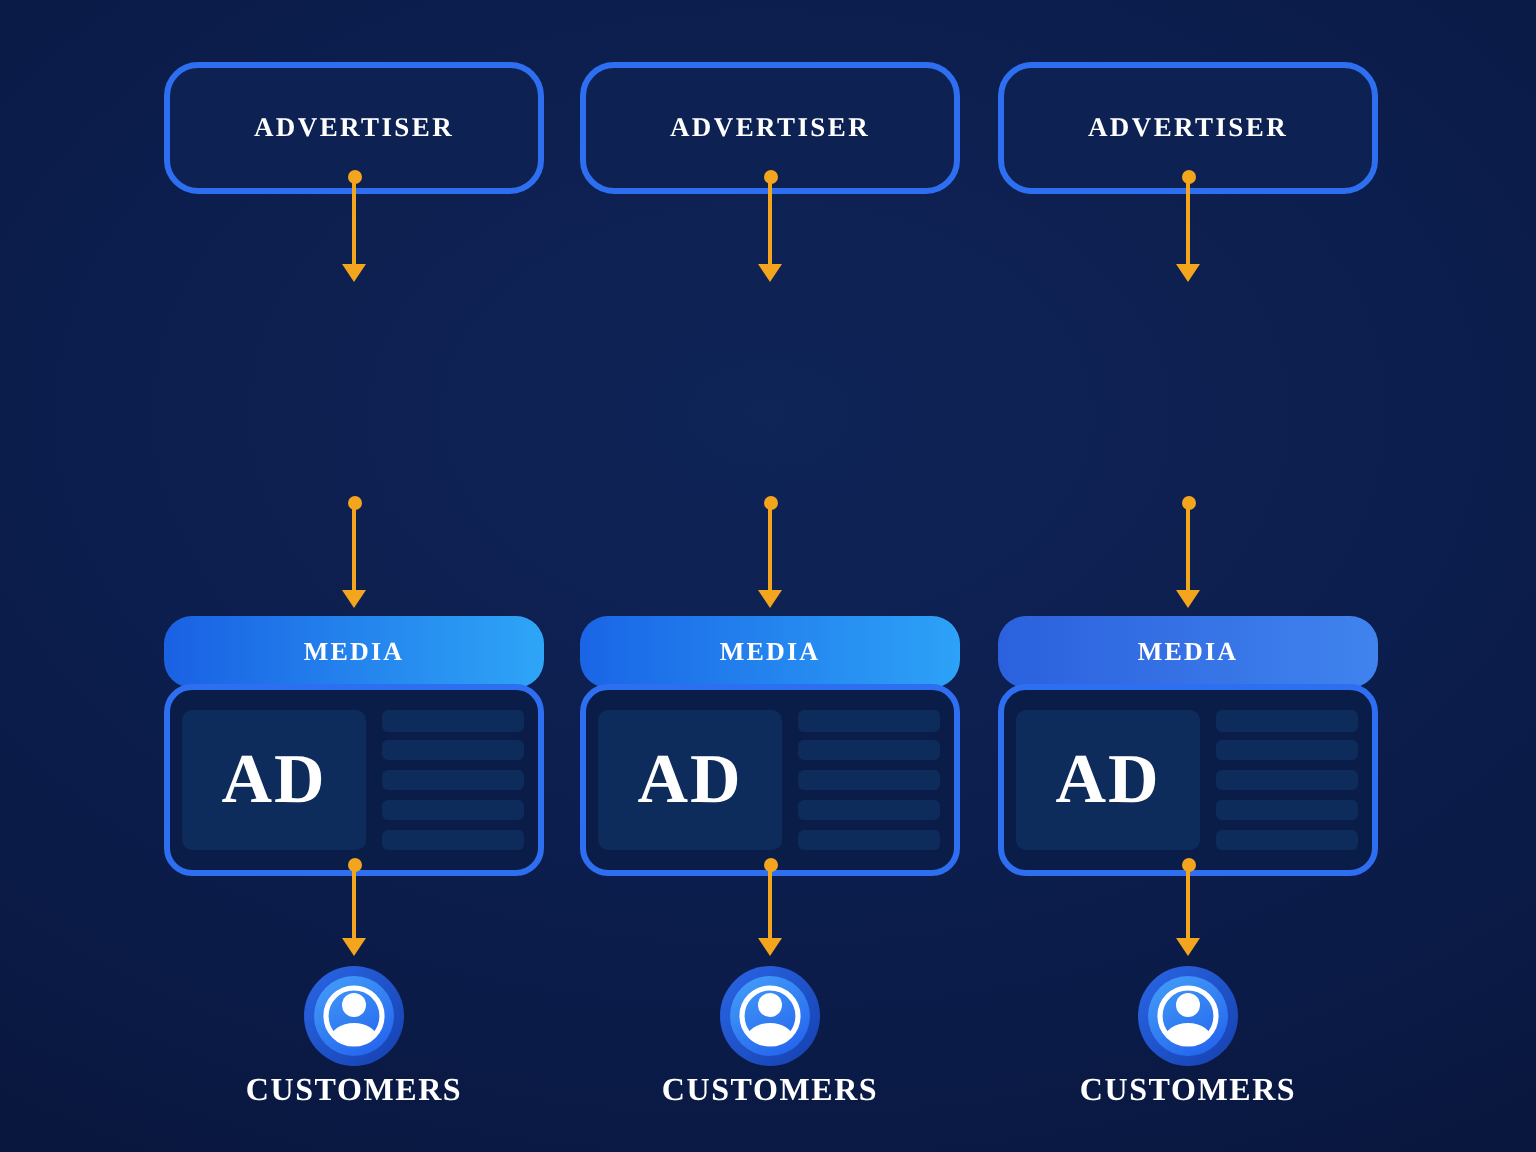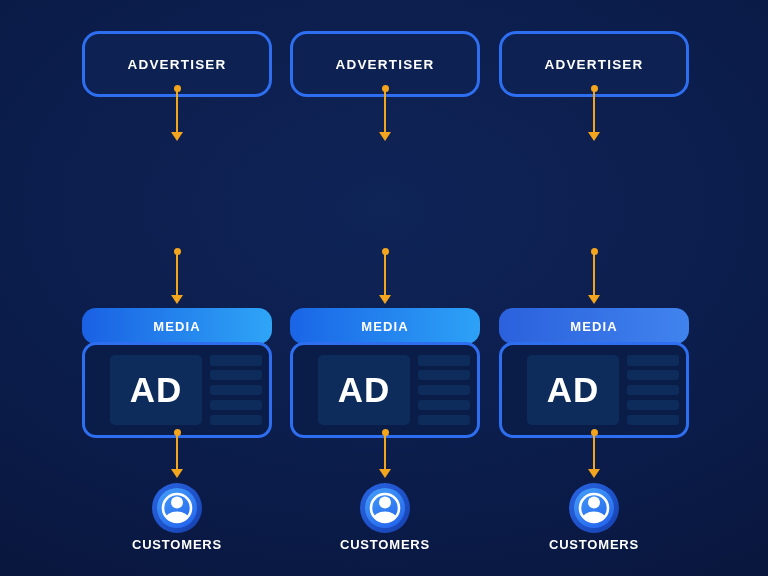--- a/index.html
+++ b/index.html
@@ -2,21 +2,21 @@
 <html><head>
 <meta charset="utf-8">
 <style>
   html,body{margin:0;padding:0;}
   body{
     width:768px;height:576px;overflow:hidden;
     font-family:"Liberation Sans", sans-serif;
     background:radial-gradient(120% 105% at 50% 36%, #0f2457 0%, #0b1c4a 48%, #071130 100%);
     position:relative;
   }
-  .stage{position:absolute;inset:0;}
+  .stage{position:absolute;inset:0;font-family:Liberation Serif, serif;}
 
   
   .adv-box{
     position:absolute;top:31px;width:190px;height:66px;
     box-sizing:border-box;
     background:#0d2153;
     border:3px solid #2e6ef0;
     border-radius:17px;
     display:flex;align-items:center;justify-content:center;
   }
@@ -55,21 +55,21 @@
   .media-label{color:#ffffff;font-size:13px;font-weight:bold;letter-spacing:1.1px;}
 
   
   .ad-card{
     position:absolute;top:342px;width:190px;height:96px;
     box-sizing:border-box;
     background:#0a1d48;
     border:3px solid #2e6ef0;
     border-radius:14px;
     display:flex;gap:8px;
-    padding:10px 7px 10px 25px;
+    padding:10px 7px 10px 6px;
   }
   .ad-thumb{
     width:92px;flex:0 0 92px;
     background:#0e2c5b;border-radius:5px;
     display:flex;align-items:center;justify-content:center;
   }
   .ad-word{color:#ffffff;font-size:35px;font-weight:bold;letter-spacing:1px;}
   .ad-lines{flex:1;display:flex;flex-direction:column;justify-content:space-between;}
   .ad-line{height:10.5px;background:#0e2c5b;border-radius:3px;}
 
@@ -85,21 +85,21 @@
     border-left:6.5px solid transparent;border-right:6.5px solid transparent;
     border-top:9px solid #f3a51d;
   }
 
   
   .cust-icon{position:absolute;top:482px;width:52px;height:52px;}
   .cust-label-wrap{
     position:absolute;top:537px;width:190px;
     display:flex;justify-content:center;
   }
-  .cust-label{color:#ffffff;font-size:13px;font-weight:bold;letter-spacing:0.8px;}
+  .cust-label{color:#ffffff;font-size:16px;font-weight:bold;letter-spacing:0.8px;}
 
   .defs-holder{position:absolute;width:0;height:0;overflow:hidden;}
 </style>
 </head>
 <body>
 
 <svg class="defs-holder" aria-hidden="true">
   <defs>
     <linearGradient id="grad-outer" x1="0" y1="0" x2="1" y2="1">
       <stop offset="0" stop-color="#2a66e6"></stop>

